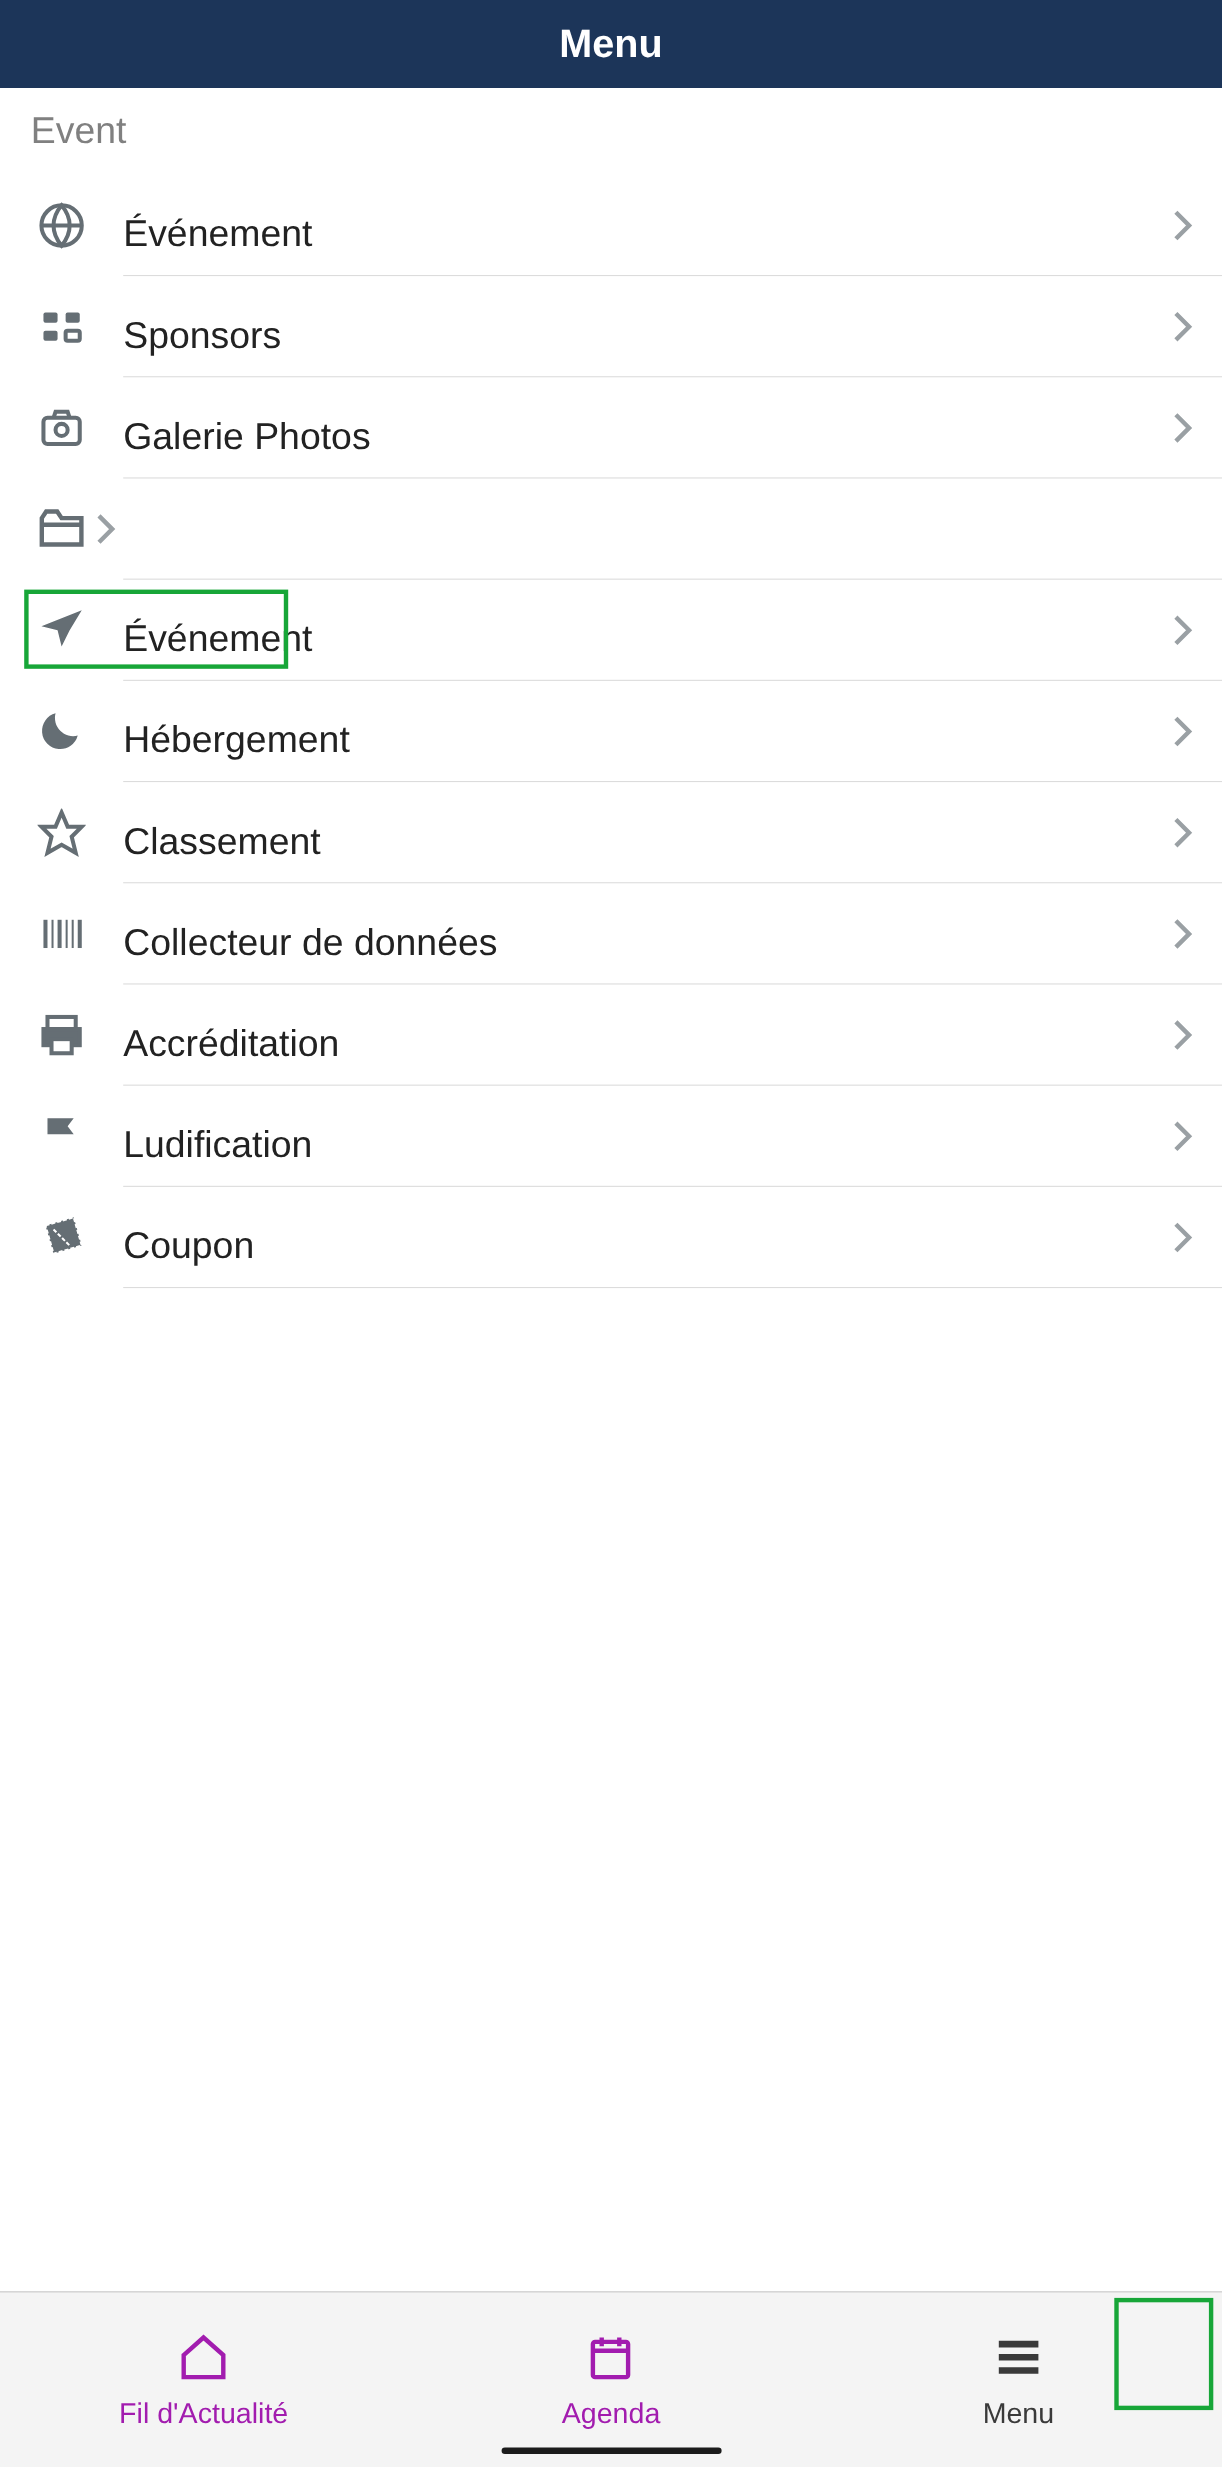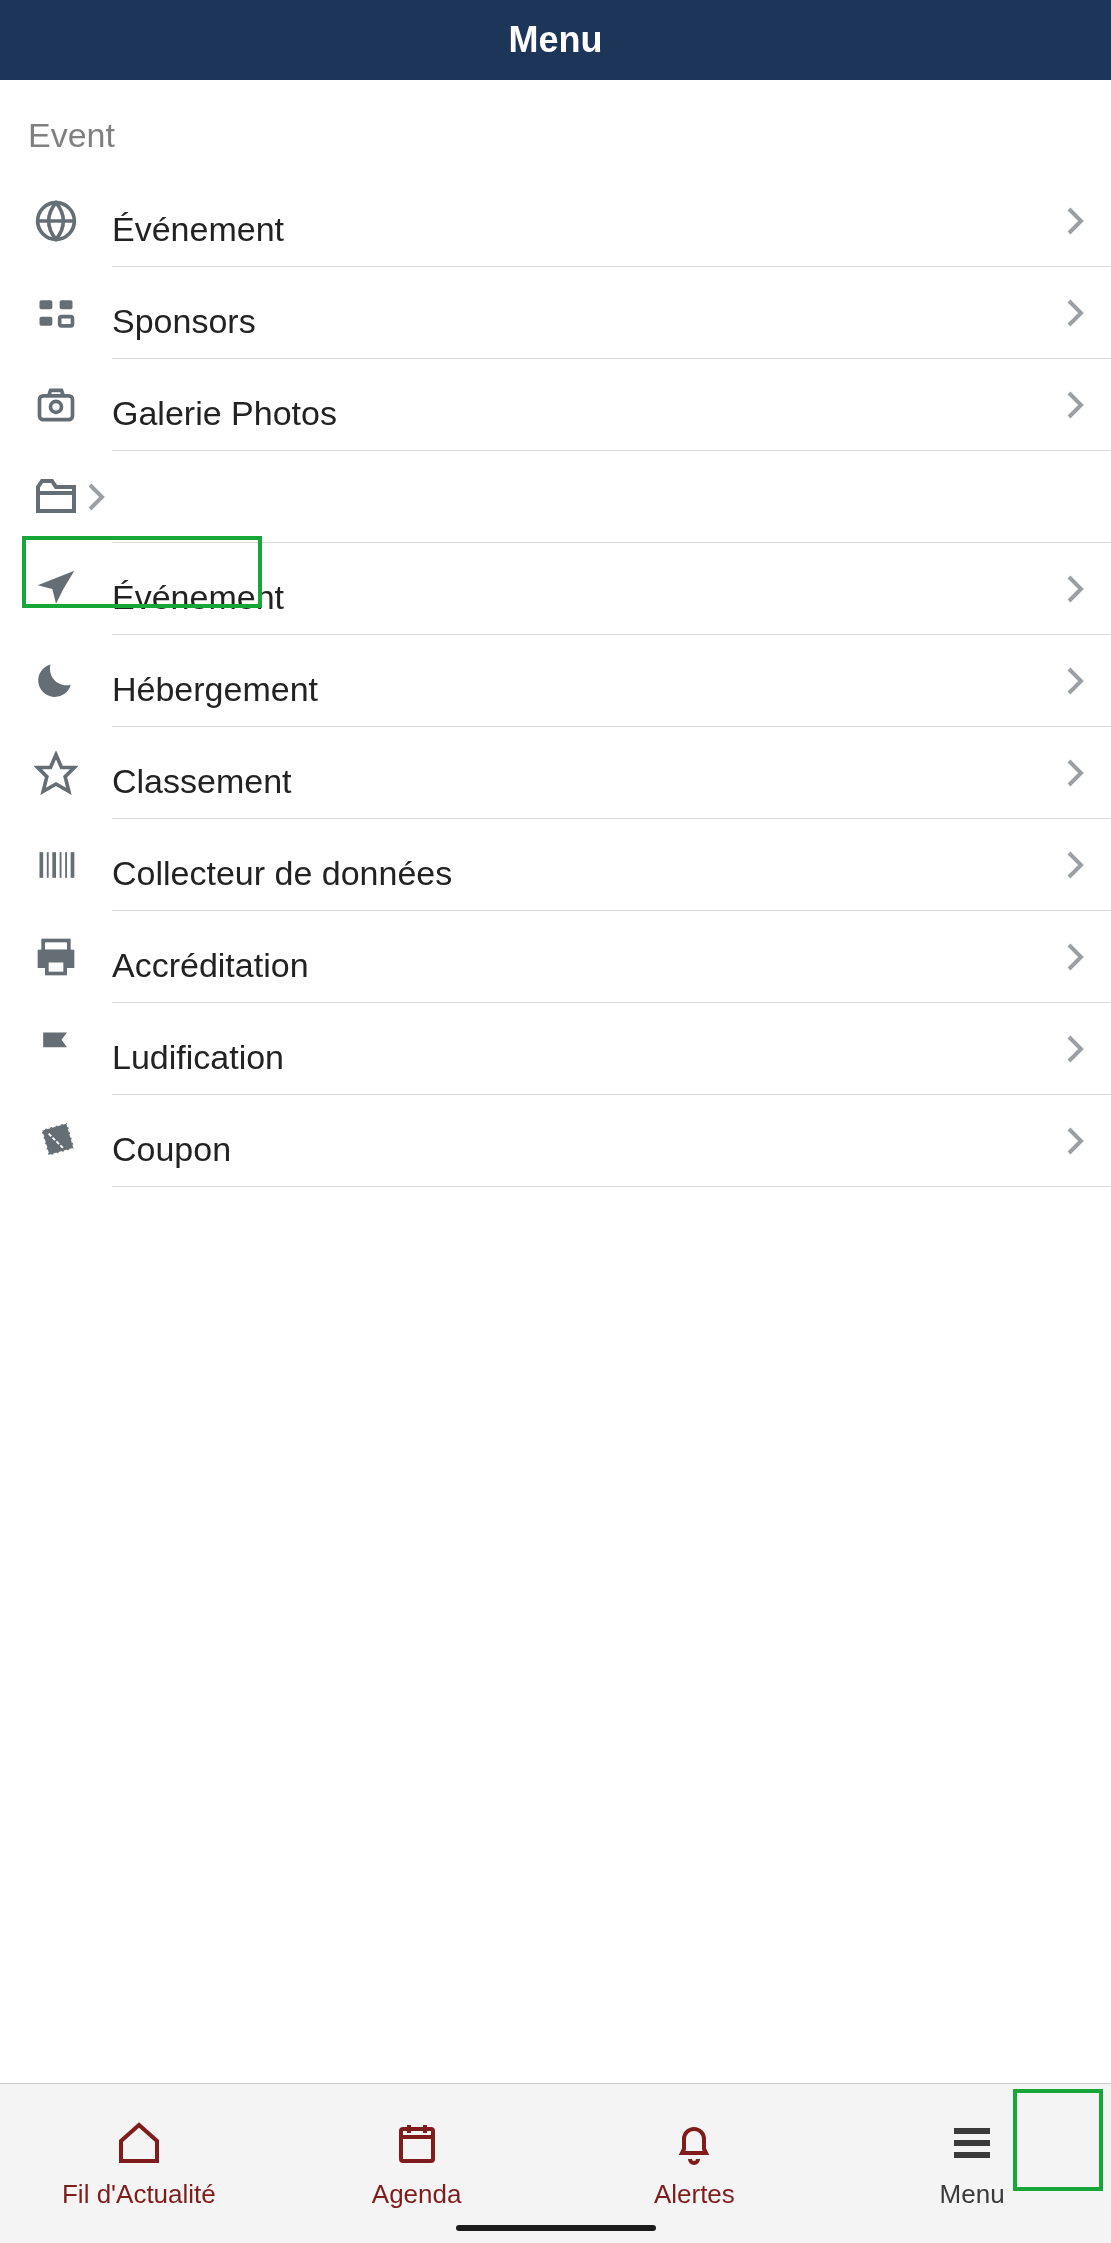--- a/index.html
+++ b/index.html
@@ -1,30 +1,30 @@
 <!DOCTYPE html>
 <html><head>
 <meta charset="utf-8">
 <style>
   * { box-sizing: border-box; margin: 0; padding: 0; }
   html, body { width: 1111px; height: 2243px; font-family: -apple-system, Helvetica, Arial, sans-serif; background: #fff; }
   .header { background: #1c3559; height: 80px; display: flex; align-items: center; justify-content: center; }
   .header-title { color: #fff; font-size: 36px; font-weight: 600; }
-  .content { padding-top: 36px; }
+  .content { padding-top: 20px; }
   .section-label { font-size: 34px; color: #808080; padding: 0 28px 20px 28px; }
   .menu-list {}
   .menu-item { display: flex; align-items: center; height: 92px; padding-left: 28px; position: relative; }
   .menu-item .icon-wrap { width: 56px; display:flex; align-items:center; justify-content:center; color:#656e74;}
   .menu-item .label { font-size: 34px; color: #222; padding-left: 28px; flex: 1; margin-top: 16px; }
   .menu-item .chevron { width: 48px; color: #9aa0a4; font-size: 34px; display:flex; align-items:center; justify-content:center; padding-right: 24px;}
   .divider { position:absolute; bottom:0; left:112px; right:0; height:1px; background:#dcdcdc;}
   .highlight-box { position:absolute; left:22px; top:536px; width:240px; height:72px; border:4px solid #17a638; pointer-events:none; }
   .tabbar-wrapper { position:absolute; left:0; bottom:0; width:100%; }
   .tabbar { display:flex; height:160px; background:#f4f4f4; border-top:1px solid #c8c8c8; }
-  .tabbar-item { flex:1; display:flex; flex-direction:column; align-items:center; justify-content:center; gap:10px; color:#7f1d1d; }
+  .tabbar-item { flex:1; display:flex; flex-direction:column; align-items:center; justify-content:center; gap:10px; color:#a21caf; }
   .tabbar-item.active { color:#3a3a3a; }
   .tabbar-item .tab-label { font-size: 26px; }
   .tabbar-item .tab-icon { height:52px; display:flex; align-items:center; justify-content:center;}
   .tabbar-highlight { position:absolute; right:8px; top:6px; width:90px; height:102px; border:4px solid #17a638; pointer-events:none;}
   .menu-wrap { position: relative; }
   .home-indicator { position:absolute; bottom:12px; left:50%; transform:translateX(-50%); width:200px; height:6px; background:#1b1b1b; border-radius:4px; }
   svg { display:block; }
 </style>
 </head>
 <body>
@@ -237,28 +237,20 @@
     </div>
     <div class="tabbar-item">
       <span class="tab-icon">
         <svg width="48" height="48" viewBox="0 0 24 24" fill="none" stroke="currentColor" stroke-width="2">
             <rect x="4" y="5" width="16" height="16" rx="1"></rect>
             <path d="M4 9h16M8 3v4M16 3v4"></path>
           </svg>
       </span>
       <span class="tab-label">Agenda</span>
     </div>
-    <div class="tabbar-item">
-      <span class="tab-icon">
-        <svg width="48" height="48" viewBox="0 0 24 24" fill="none" stroke="currentColor" stroke-width="2">
-            <path d="M6 17h12l-1-2V10a5 5 0 00-10 0v5l-1 2zM10 20a2 2 0 004 0"></path>
-          </svg>
-      </span>
-      <span class="tab-label">Alertes</span>
-    </div>
     <div class="tabbar-item active">
       <span class="tab-icon">
         <svg width="52" height="48" viewBox="0 0 24 24" fill="none" stroke="currentColor" stroke-width="3">
             <path d="M3 6h18M3 12h18M3 18h18"></path>
           </svg>
       </span>
       <span class="tab-label">Menu</span>
     </div>
   </div>
   <div class="tabbar-highlight"></div>

